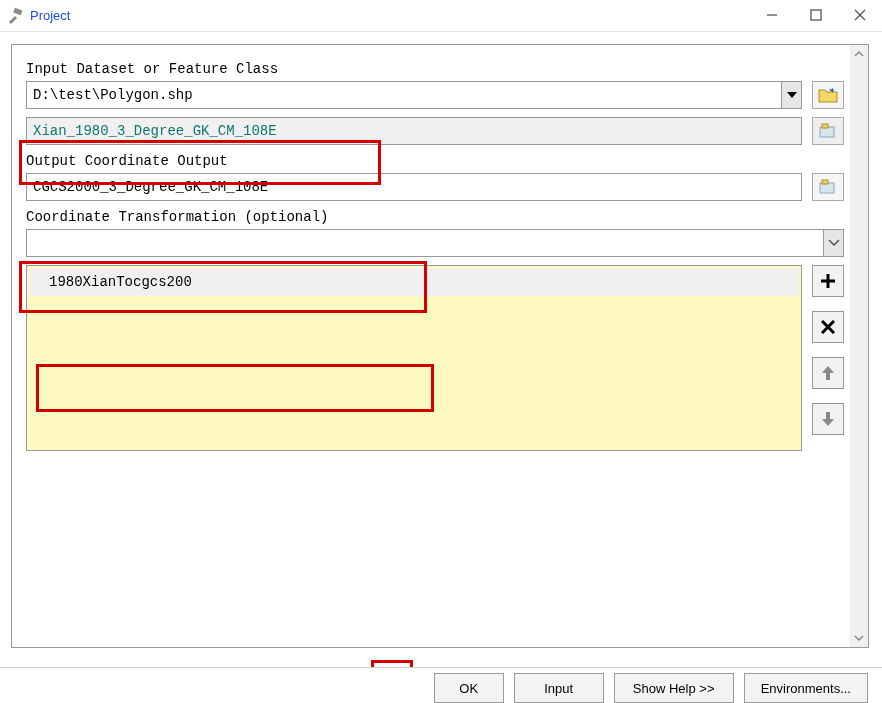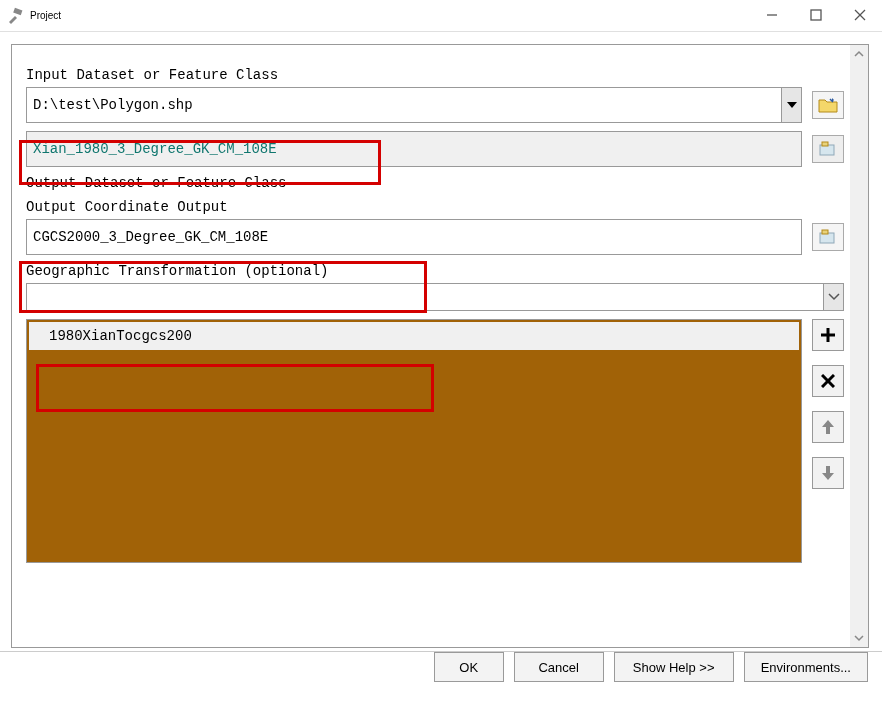--- a/index.html
+++ b/index.html
@@ -19,22 +19,22 @@
   padding-left: 6px;
   border-bottom: 1px solid #e0e0e0;
 }
 .titlebar .hammer-icon {
   width: 18px; height: 18px;
   margin-right: 6px;
   display: inline-flex;
   align-items: center; justify-content: center;
 }
 .titlebar .title {
-  font-size: 10px;
-  color: #000000;
+  font-size: 13px;
+  color: #1d4ed8;
 }
 .win-controls {
   position: absolute;
   right: 0; top: 0;
   display: flex;
 }
 .win-btn {
   width: 44px; height: 30px;
   display: flex; align-items: center; justify-content: center;
   color: #666;
@@ -59,31 +59,31 @@
 }
 .scrollbar .up { top: 0; }
 .scrollbar .down { bottom: 0; }
 .form-body {
   padding: 14px 24px 14px 14px;
   font-family: Consolas, "Courier New", monospace;
   font-size: 14px;
   color: #000;
 }
 .field-label {
-  margin-top: 8px;
+  margin-top: 2px;
   margin-bottom: 4px;
 }
 .row {
   display: flex;
   align-items: center;
   margin-bottom: 8px;
 }
 .text-input, .text-readonly, .text-combo {
   flex: 1;
-  height: 36px;
+  height: 28px;
   border: 1px solid #999;
   padding: 2px 6px;
   font-family: Consolas, "Courier New", monospace;
   font-size: 14px;
   background: #fff;
   color: #000;
   display: flex;
   align-items: center;
 }
 .text-readonly {
@@ -109,23 +109,23 @@
   background: #f5f5f5;
   display: flex; align-items: center; justify-content: center;
 }
 .browse-btn.disabled { background: #eee; }
 .folder-icon { width: 20px; height: 16px; }
 .transform-area {
   display: flex;
 }
 .transform-list {
   flex: 1;
-  height: 244px;
+  height: 186px;
   border: 1px solid #999;
-  background: #a16207;
+  background: #fef9c3;
   font-family: Consolas, "Courier New", monospace;
   font-size: 14px;
   padding: 2px;
 }
 .transform-item {
   padding: 6px 20px;
   background: #f0f0f0;
 }
 .side-btns {
   width: 32px;
@@ -140,26 +140,26 @@
   background: #f2f2f2;
   display: flex; align-items: center; justify-content: center;
   font-size: 18px;
   font-weight: bold;
 }
 .side-btn.disabled { color: #888; }
 .red-box { position: absolute; border: 3px solid #d40000; pointer-events: none; }
 .bottom-bar {
   position: absolute;
   left: 0; bottom: 0;
-  width: 882px; height: 52px;
+  width: 882px; height: 36px;
   border-top: 1px solid #ccc;
   background: #fff;
   display: flex;
   justify-content: flex-end;
-  align-items: flex-start;
+  align-items: flex-end;
   padding-right: 14px;
   gap: 10px;
 }
 .btn {
   height: 30px;
   padding: 0 16px;
   border: 1px solid #9a9a9a;
   background: #f3f3f3;
   font-family: "Segoe UI", Tahoma, sans-serif;
   font-size: 13px;
@@ -228,36 +228,35 @@
         <span>Xian_1980_3_Degree_GK_CM_108E</span>
       </div>
       <div class="browse-btn disabled">
         <svg class="folder-icon" viewBox="0 0 20 16">
             <rect x="2" y="4" width="14" height="10" fill="#d6e6ee" stroke="#8fa8b8"></rect>
             <rect x="4" y="1" width="6" height="4" fill="#e8d27a" stroke="#b38a1a"></rect>
           </svg>
       </div>
     </div>
 
-    <div class="field-label">Output Dataset or Feature Class</div>
 
     <div class="field-label">Output Coordinate Output</div>
     <div class="row">
       <div class="text-input">
         <span>CGCS2000_3_Degree_GK_CM_108E</span>
       </div>
       <div class="browse-btn">
         <svg class="folder-icon" viewBox="0 0 20 16">
             <rect x="2" y="4" width="14" height="10" fill="#d6e6ee" stroke="#8fa8b8"></rect>
             <rect x="4" y="1" width="6" height="4" fill="#e8d27a" stroke="#b38a1a"></rect>
           </svg>
       </div>
     </div>
 
-    <div class="field-label">Geographic Transformation (optional)</div>
+    <div class="field-label">Coordinate Transformation (optional)</div>
     <div class="row">
       <div class="text-combo" style="height:28px;">
         <span></span>
         <div class="combo-btn">
           <svg width="12" height="8">
               <polyline points="1,1 6,6 11,1" fill="none" stroke="#555" stroke-width="1.5"></polyline>
             </svg>
         </div>
       </div>
     </div>
@@ -310,16 +309,16 @@
   </div>
 </div>
 
 <div class="red-box" style="left:19px; top:140px; width:362px; height:45px;"></div>
 <div class="red-box" style="left:19px; top:261px; width:408px; height:52px;"></div>
 <div class="red-box" style="left:36px; top:364px; width:398px; height:48px;"></div>
 <div class="red-box" style="left:371px; top:660px; width:42px; height:40px;"></div>
 
 <div class="bottom-bar">
   <div class="btn small">OK</div>
-  <div class="btn medium">Cancel</div>
+  <div class="btn medium">Input</div>
   <div class="btn wide">Show Help &gt;&gt;</div>
   <div class="btn wide">Environments...</div>
 </div>
 
 </body></html>

